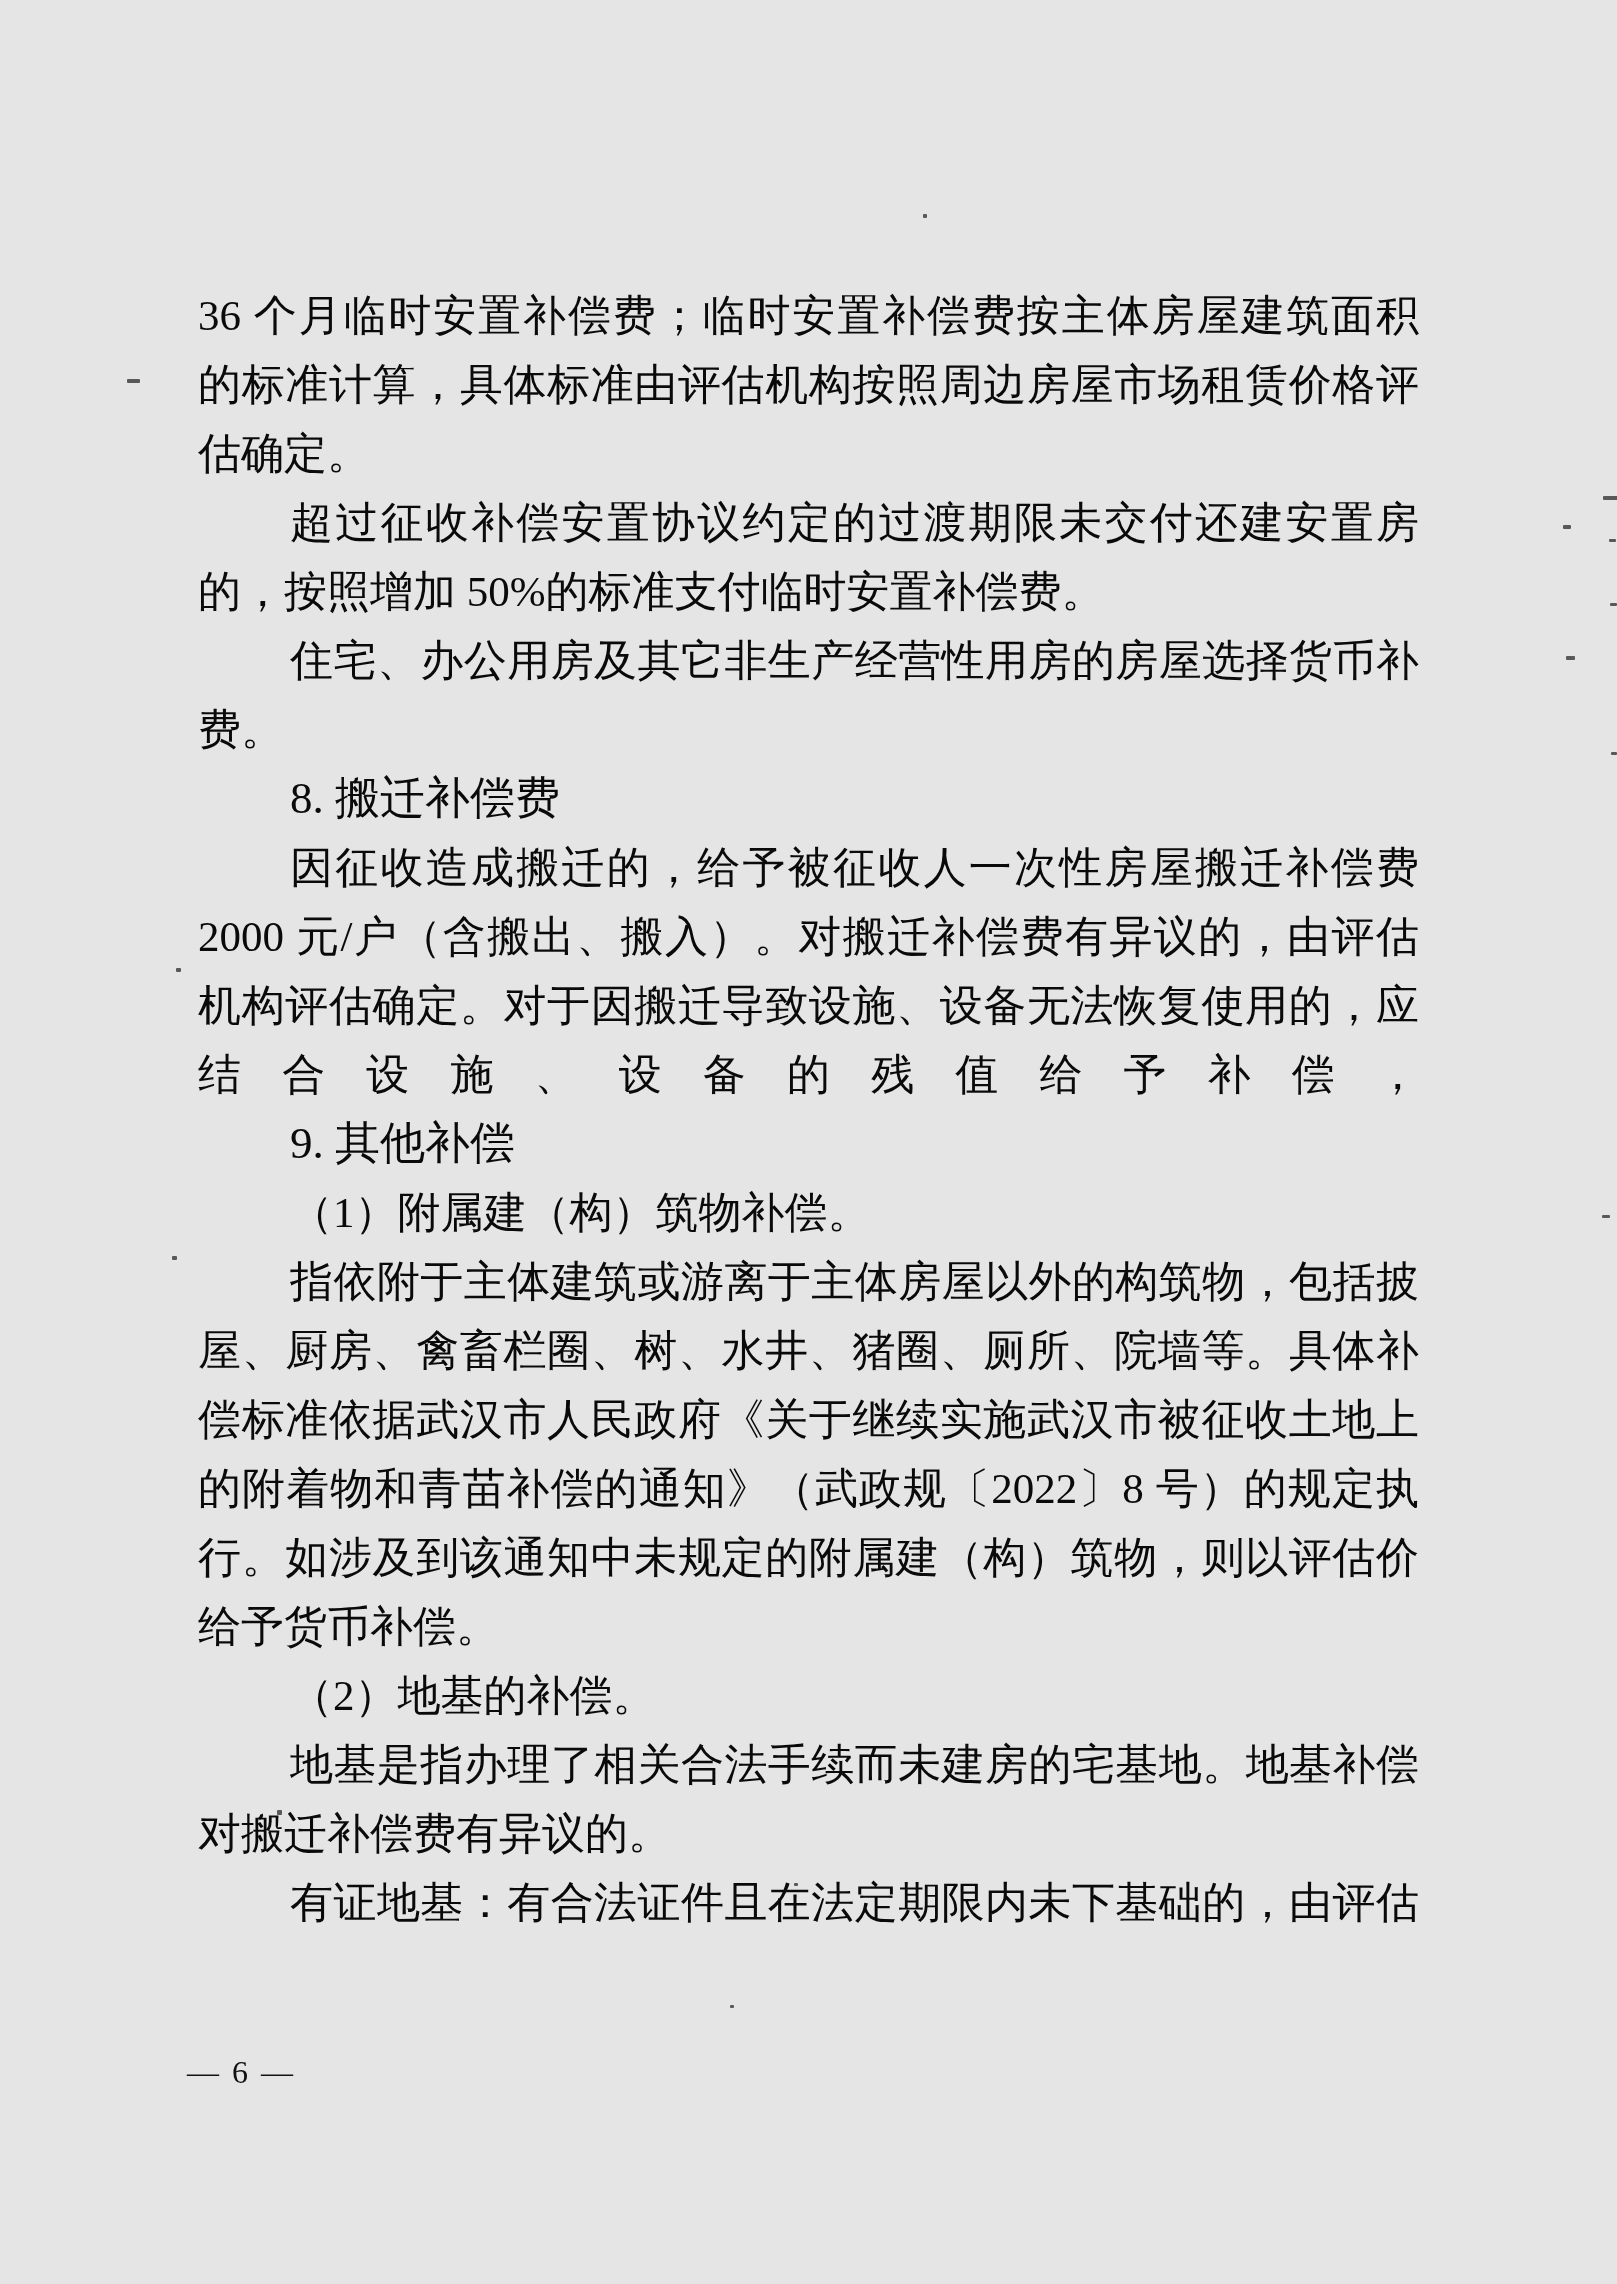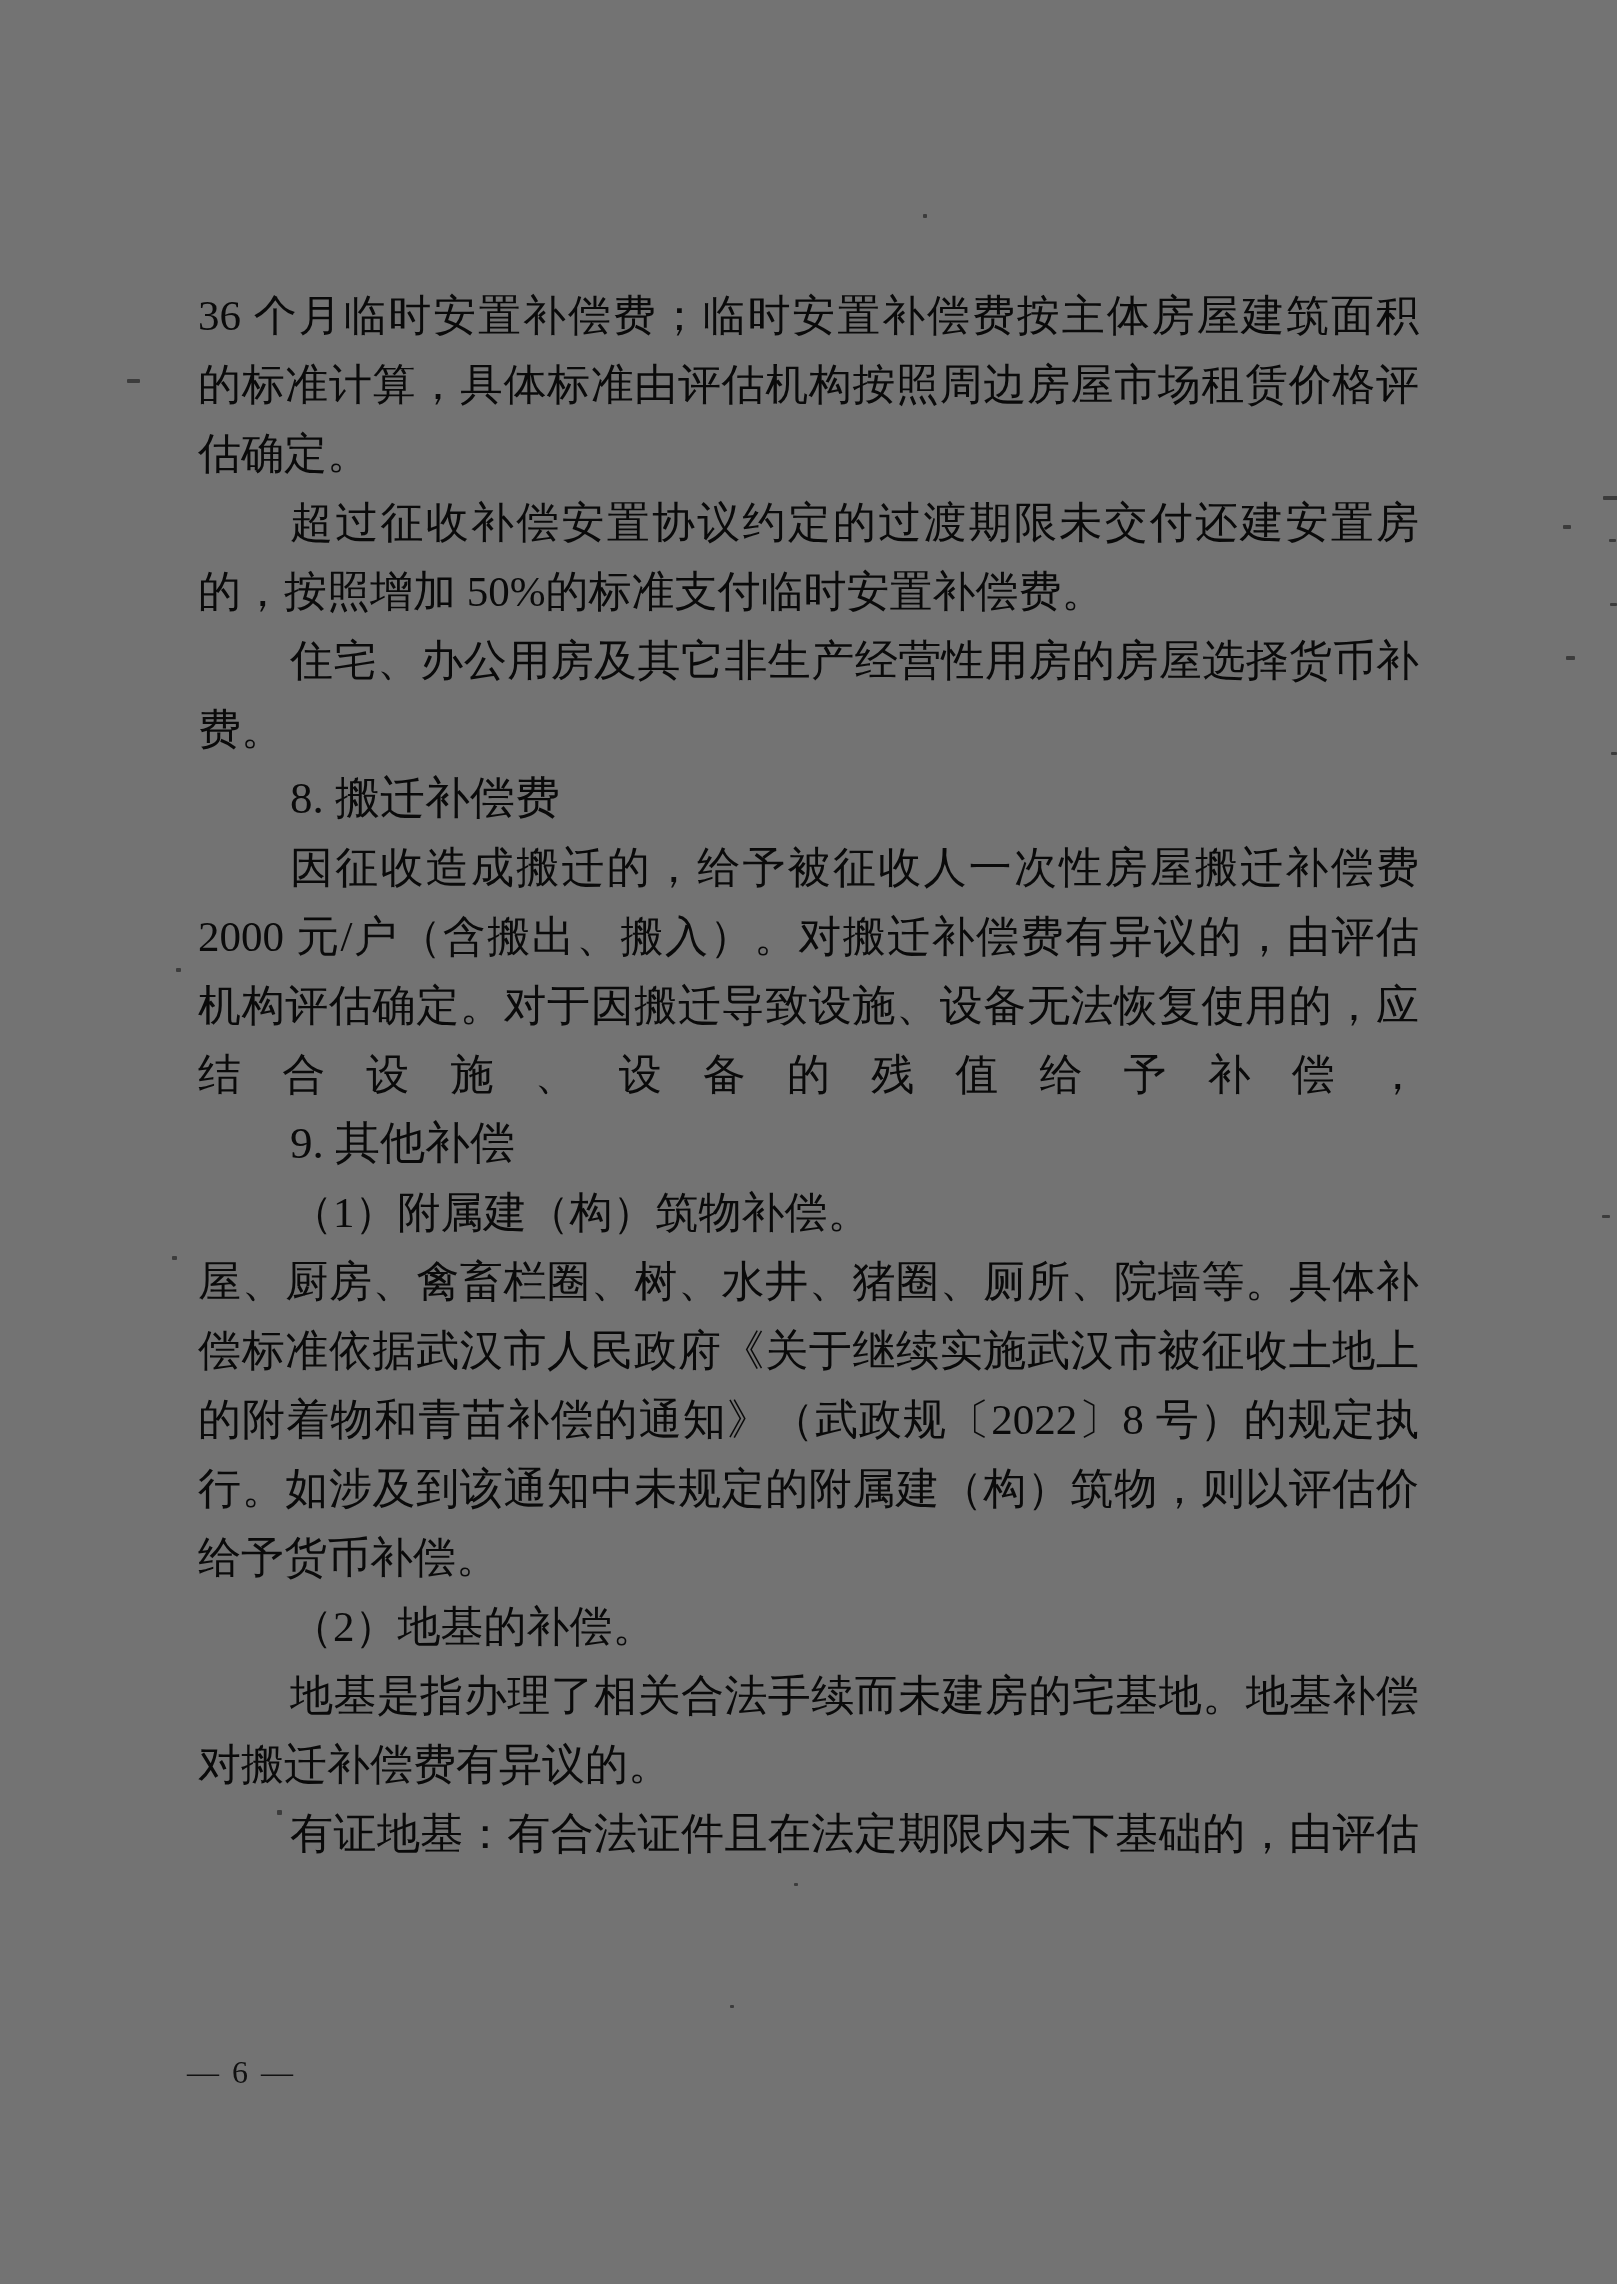--- a/index.html
+++ b/index.html
@@ -5,21 +5,21 @@
 <style>
   html, body {
     margin: 0;
     padding: 0;
     background: #ffffff;
   }
   .page {
     position: relative;
     width: 1618px;
     height: 2284px;
-    background: #737373;
+    background: #e5e5e5;
     overflow: hidden;
     font-family: "Liberation Serif", "DejaVu Serif", serif;
     color: #0a0a0a;
   }
   
   .text-block {
     position: absolute;
     left: 198px;
     top: 281px;
     width: 1221px;
@@ -77,20 +77,21 @@
       <div class="line">的，按照增加 50%的标准支付临时安置补偿费。</div>
       <div class="line indent fill">住宅、办公用房及其它非生产经营性用房的房屋选择货币补</div>
       <div class="line">费。</div>
       <div class="line indent heading">8. 搬迁补偿费</div>
       <div class="line indent fill">因征收造成搬迁的，给予被征收人一次性房屋搬迁补偿费</div>
       <div class="line fill">2000 元/户（含搬出、搬入）。对搬迁补偿费有异议的，由评估</div>
       <div class="line fill">机构评估确定。对于因搬迁导致设施、设备无法恢复使用的，应</div>
       <div class="line fill">结合设施、设备的残值给予补偿，补偿金额由评估机构评估确定。</div>
       <div class="line indent heading">9. 其他补偿</div>
       <div class="line indent">（1）附属建（构）筑物补偿。</div>
+      <div class="line indent fill">指依附于主体建筑或游离于主体房屋以外的构筑物，包括披</div>
       <div class="line fill">屋、厨房、禽畜栏圈、树、水井、猪圈、厕所、院墙等。具体补</div>
       <div class="line fill">偿标准依据武汉市人民政府《关于继续实施武汉市被征收土地上</div>
       <div class="line fill">的附着物和青苗补偿的通知》（武政规〔2022〕8 号）的规定执</div>
       <div class="line fill">行。如涉及到该通知中未规定的附属建（构）筑物，则以评估价</div>
       <div class="line">给予货币补偿。</div>
       <div class="line indent">（2）地基的补偿。</div>
       <div class="line indent fill">地基是指办理了相关合法手续而未建房的宅基地。地基补偿</div>
       <div class="line">对搬迁补偿费有异议的。</div>
       <div class="line indent fill">有证地基：有合法证件且在法定期限内未下基础的，由评估</div>
     </div>

